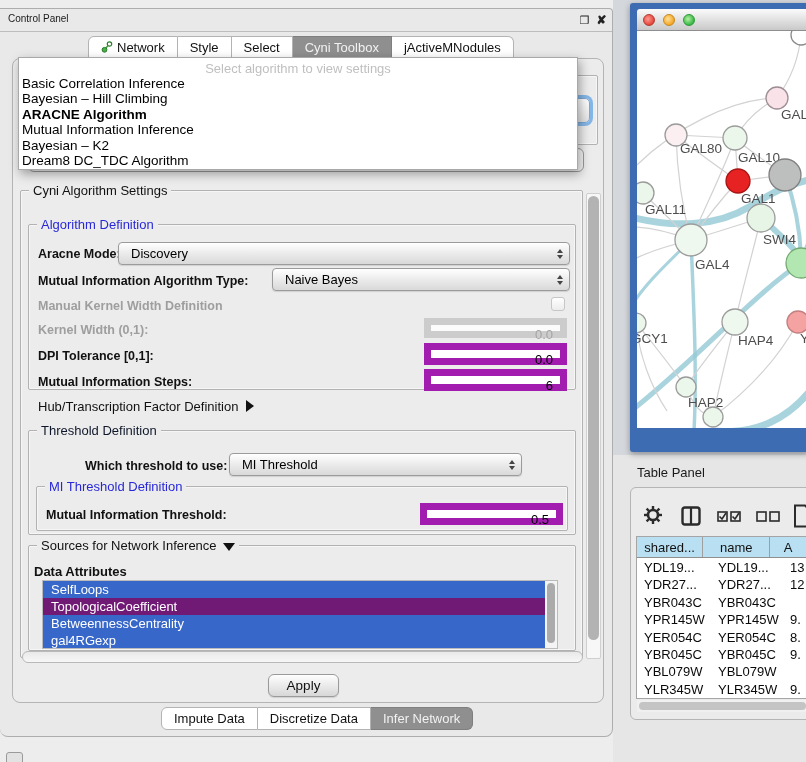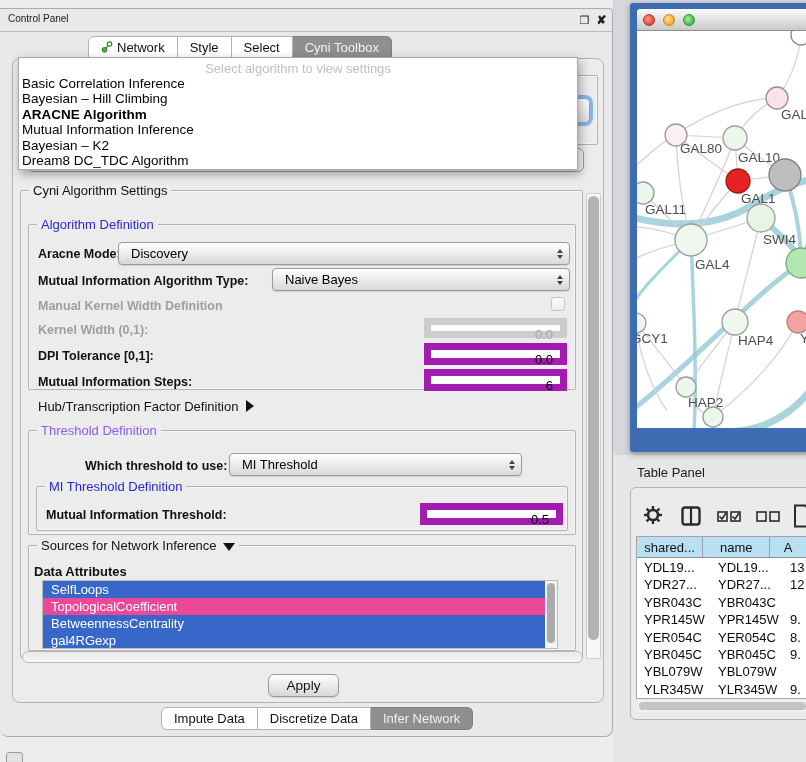--- a/index.html
+++ b/index.html
@@ -33,21 +33,21 @@
   
   #content-panel { left:12px; top:58px; width:592px; height:645px; background:#ececec;
                    border:1px solid #b4b4b4; border-radius:8px; }
 
   
   .groupbox { position:absolute; border:1px solid #b2b2b2; border-radius:2px;
               box-shadow:inset 0 0 0 1px rgba(255,255,255,.55); }
   .group-title { position:absolute; top:-8px; left:8px; background:#ececec;
                  padding:0 4px; font-size:13px; color:#111; white-space:nowrap; }
   .gt-blue  { color:#2828d8; }
-  .gt-green { color:#8b5cf6; }
+  .gt-green { color:#0f172a; }
   #bg-group1 { left:20px; top:75px; width:578px; height:70px; }
   #bg-combo-focus { left:30px; top:98px; width:560px; height:25px; border-radius:5px;
         background:linear-gradient(#fff,#e2e2e2); border:1px solid #7aa8d8;
         box-shadow:0 0 0 3px #85b6e8; }
   #bg-combo2 { left:28px; top:148px; width:556px; height:24px; border-radius:6px;
         background:#f5f5f5; border:1px solid #9a9a9a; }
 
   
   #algo-popup { left:18px; top:57px; width:560px; height:113px; background:#fff;
                 border:1px solid #a8a8a8; box-shadow:2px 4px 10px rgba(0,0,0,.35); z-index:40; }
@@ -157,20 +157,21 @@
 
 <div class="tabbar" id="top-tabs">
     <div class="tab"><svg class="tab-icon" viewBox="0 0 12 12">
         <line x1="3.5" y1="8.5" x2="8.5" y2="3" stroke="#3aa03a" stroke-width="1.4"></line>
         <circle cx="8.5" cy="3" r="2.2" fill="#ffffff" stroke="#2c7a2c" stroke-width="1.2"></circle>
         <circle cx="3.5" cy="8.8" r="2.4" fill="#46b246" stroke="#2c7a2c" stroke-width="1"></circle>
       </svg>Network</div>
     <div class="tab">Style</div>
     <div class="tab">Select</div>
     <div class="tab sel">Cyni Toolbox</div>
+    <div class="tab">jActiveMNodules</div>
   </div>
 
 <div class="abs" id="content-panel"></div>
 
 <div class="groupbox" id="bg-group1"></div>
 <div class="abs" id="bg-combo-focus"></div>
 <div class="abs" id="bg-combo2"></div>
 
 <div class="abs" id="algo-popup">
   <div id="algo-placeholder">Select algorithm to view settings</div>
@@ -242,21 +243,21 @@
 </div>
 <span class="flabel" style="left:46px; top:508px;">Mutual Information Threshold:</span>
 <div class="tfield" style="left:420px; top:503px; width:143px; height:22px;">0.5</div>
 
 <div class="groupbox" id="sources-group">
   <span class="group-title"><span>Sources for Network Inference</span><span class="tri-down"></span></span>
 </div>
 <span class="flabel" style="left:34px; top:564px; font-size:13px;">Data Attributes</span>
 <div class="abs" id="attr-list">
     <div class="attr-item" style="background: rgb(55, 103, 201);">SelfLoops</div>
-    <div class="attr-item" style="background: #ec4899;">TopologicalCoefficient</div>
+    <div class="attr-item" style="background: #701a75;">TopologicalCoefficient</div>
     <div class="attr-item" style="background: rgb(55, 103, 201);">BetweennessCentrality</div>
     <div class="attr-item" style="background: rgb(55, 103, 201);">gal4RGexp</div>
   </div>
 <div class="abs" id="attr-vscroll"></div>
 <div class="abs" id="attr-vthumb"></div>
 <div class="abs" id="hscroll"></div>
 
 <div class="abs" id="set-scroll-track"></div>
 <div class="abs" id="set-scroll-thumb"></div>
 

